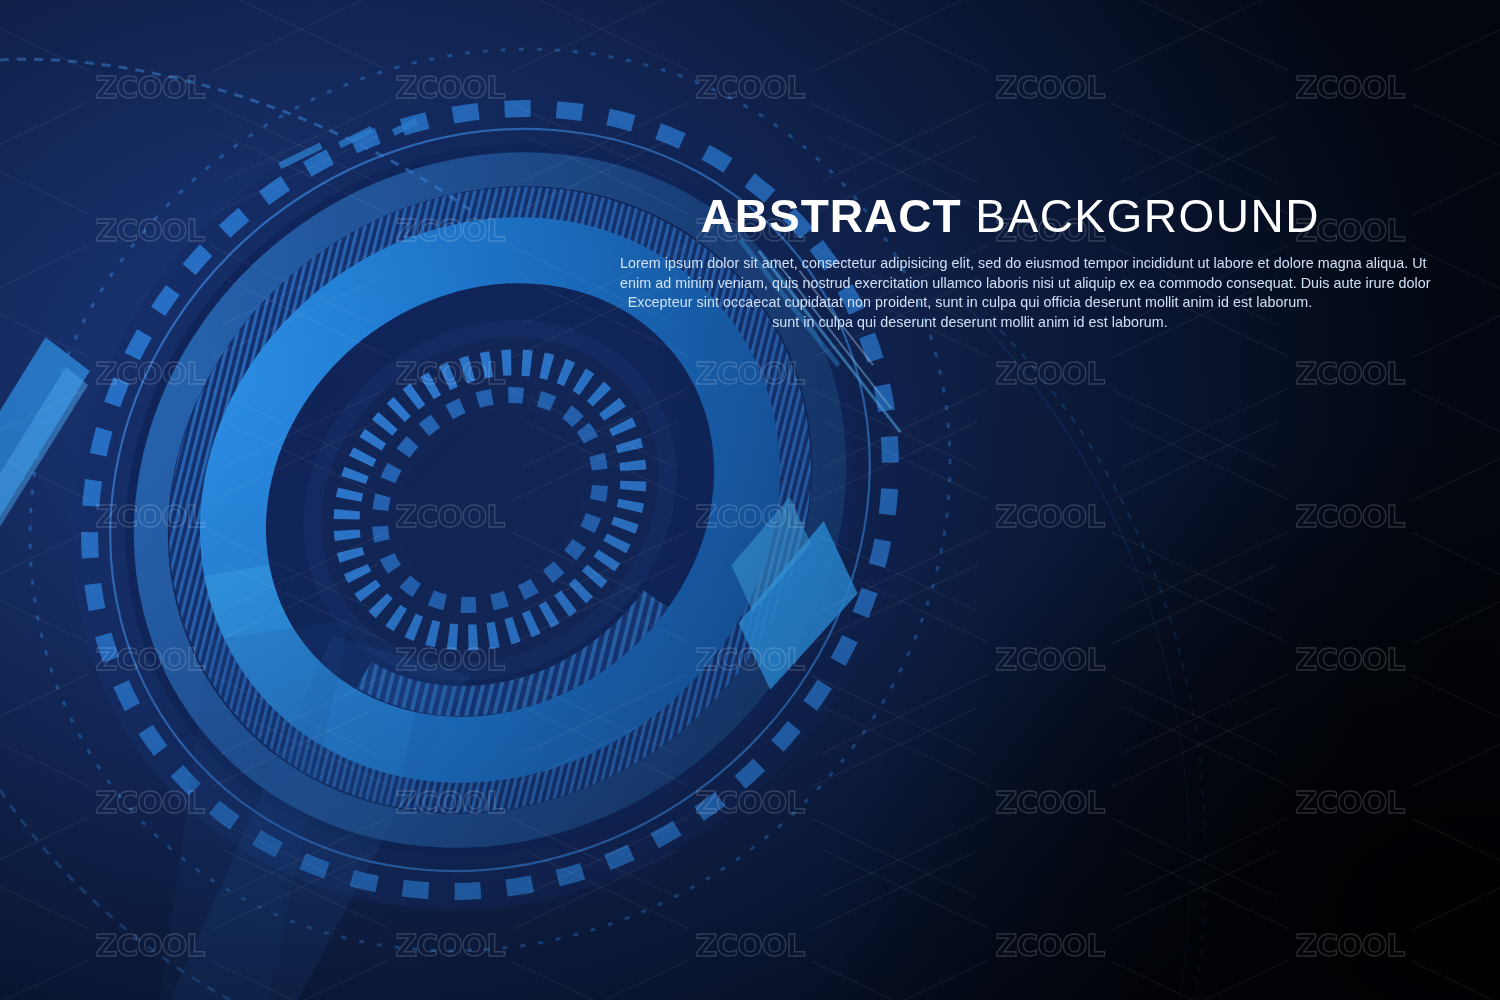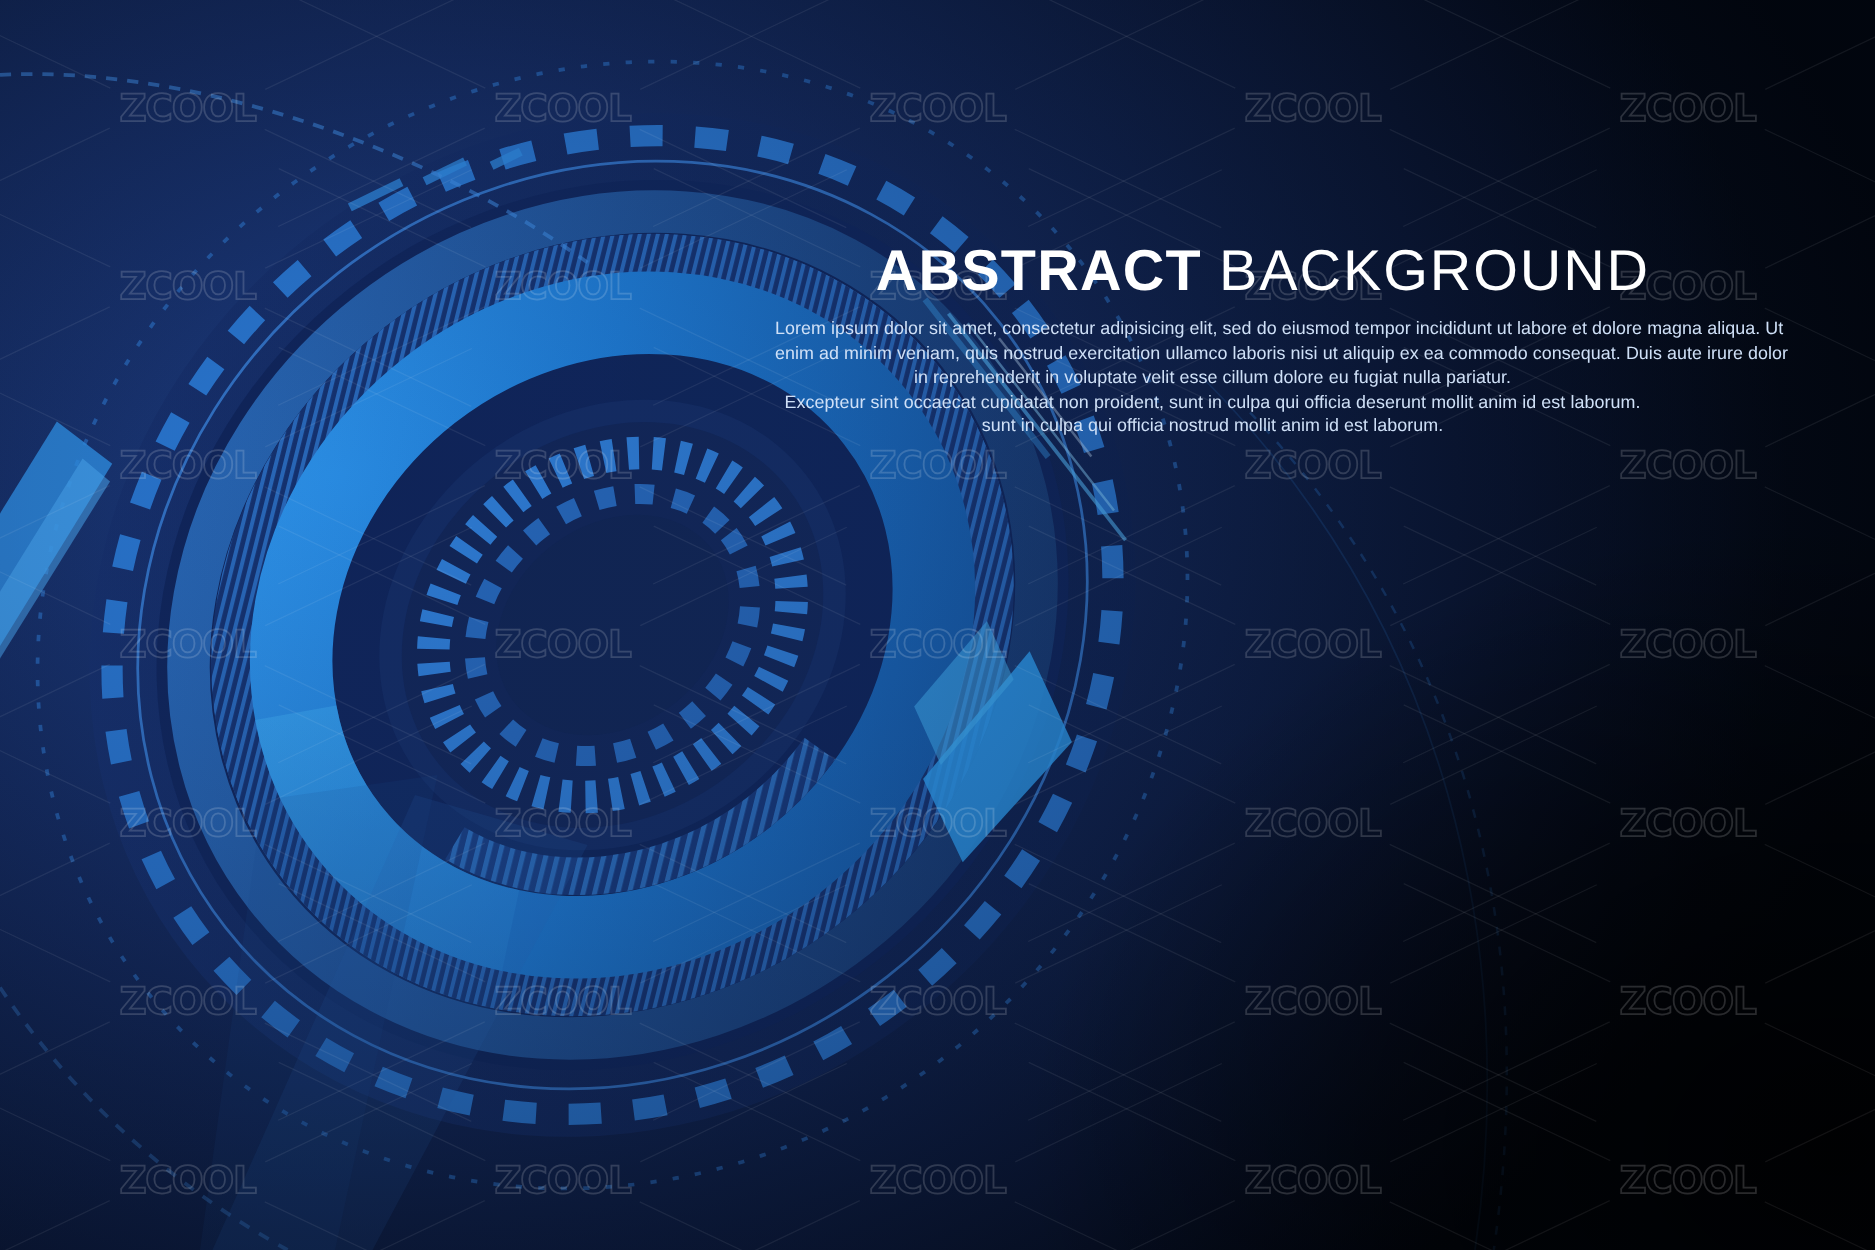--- a/index.html
+++ b/index.html
@@ -168,23 +168,22 @@
   </svg>
 
   <div class="text-block">
     <h1 class="title">
       <span class="strong">ABSTRACT</span>
       <span class="light">BACKGROUND</span>
     </h1>
     <div class="body-lines">
       <div>Lorem ipsum dolor sit amet, consectetur adipisicing elit, sed do eiusmod tempor incididunt ut labore et dolore magna aliqua. Ut</div>
       <div>enim ad minim veniam, quis nostrud exercitation ullamco laboris nisi ut aliquip ex ea commodo consequat. Duis aute irure dolor</div>
-      <div>in reprehenderit in voluptate velit esse cillum dolore eu fugiat nulla pariatur.</div>
       <div>Excepteur sint occaecat cupidatat non proident, sunt in culpa qui officia deserunt mollit anim id est laborum.</div>
-      <div>sunt in culpa qui officia nostrud mollit anim id est laborum.</div>
+      <div>sunt in culpa qui deserunt deserunt mollit anim id est laborum.</div>
     </div>
   </div>
 
   <div class="wm-layer" id="wmLayer">
       <div class="wm" style="left: 150px; top: 71.4286px;">ZCOOL</div>
       <div class="wmline" style="left: 88px; top: 55.4286px; width: 182.752px; transform: rotate(-154.537deg);"></div>
       <div class="wmline" style="left: 212px; top: 55.4286px; width: 182.752px; transform: rotate(-25.4633deg);"></div>
       <div class="wmline" style="left: 88px; top: 87.4286px; width: 182.752px; transform: rotate(154.537deg);"></div>
       <div class="wmline" style="left: 212px; top: 87.4286px; width: 182.752px; transform: rotate(25.4633deg);"></div>
       <div class="wm" style="left: 450px; top: 71.4286px;">ZCOOL</div>

